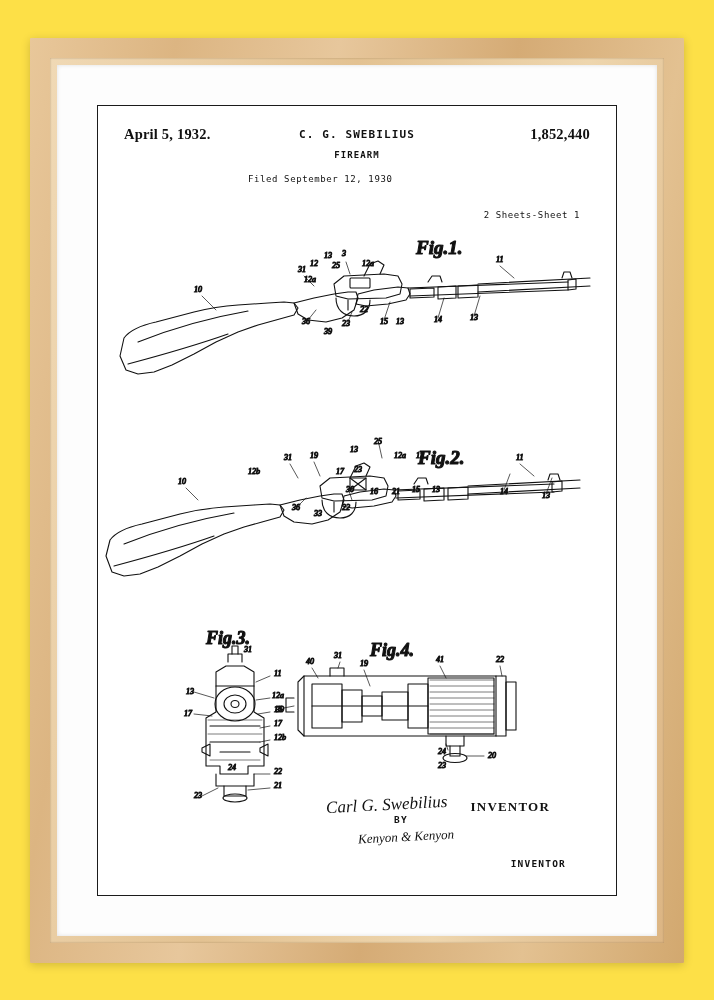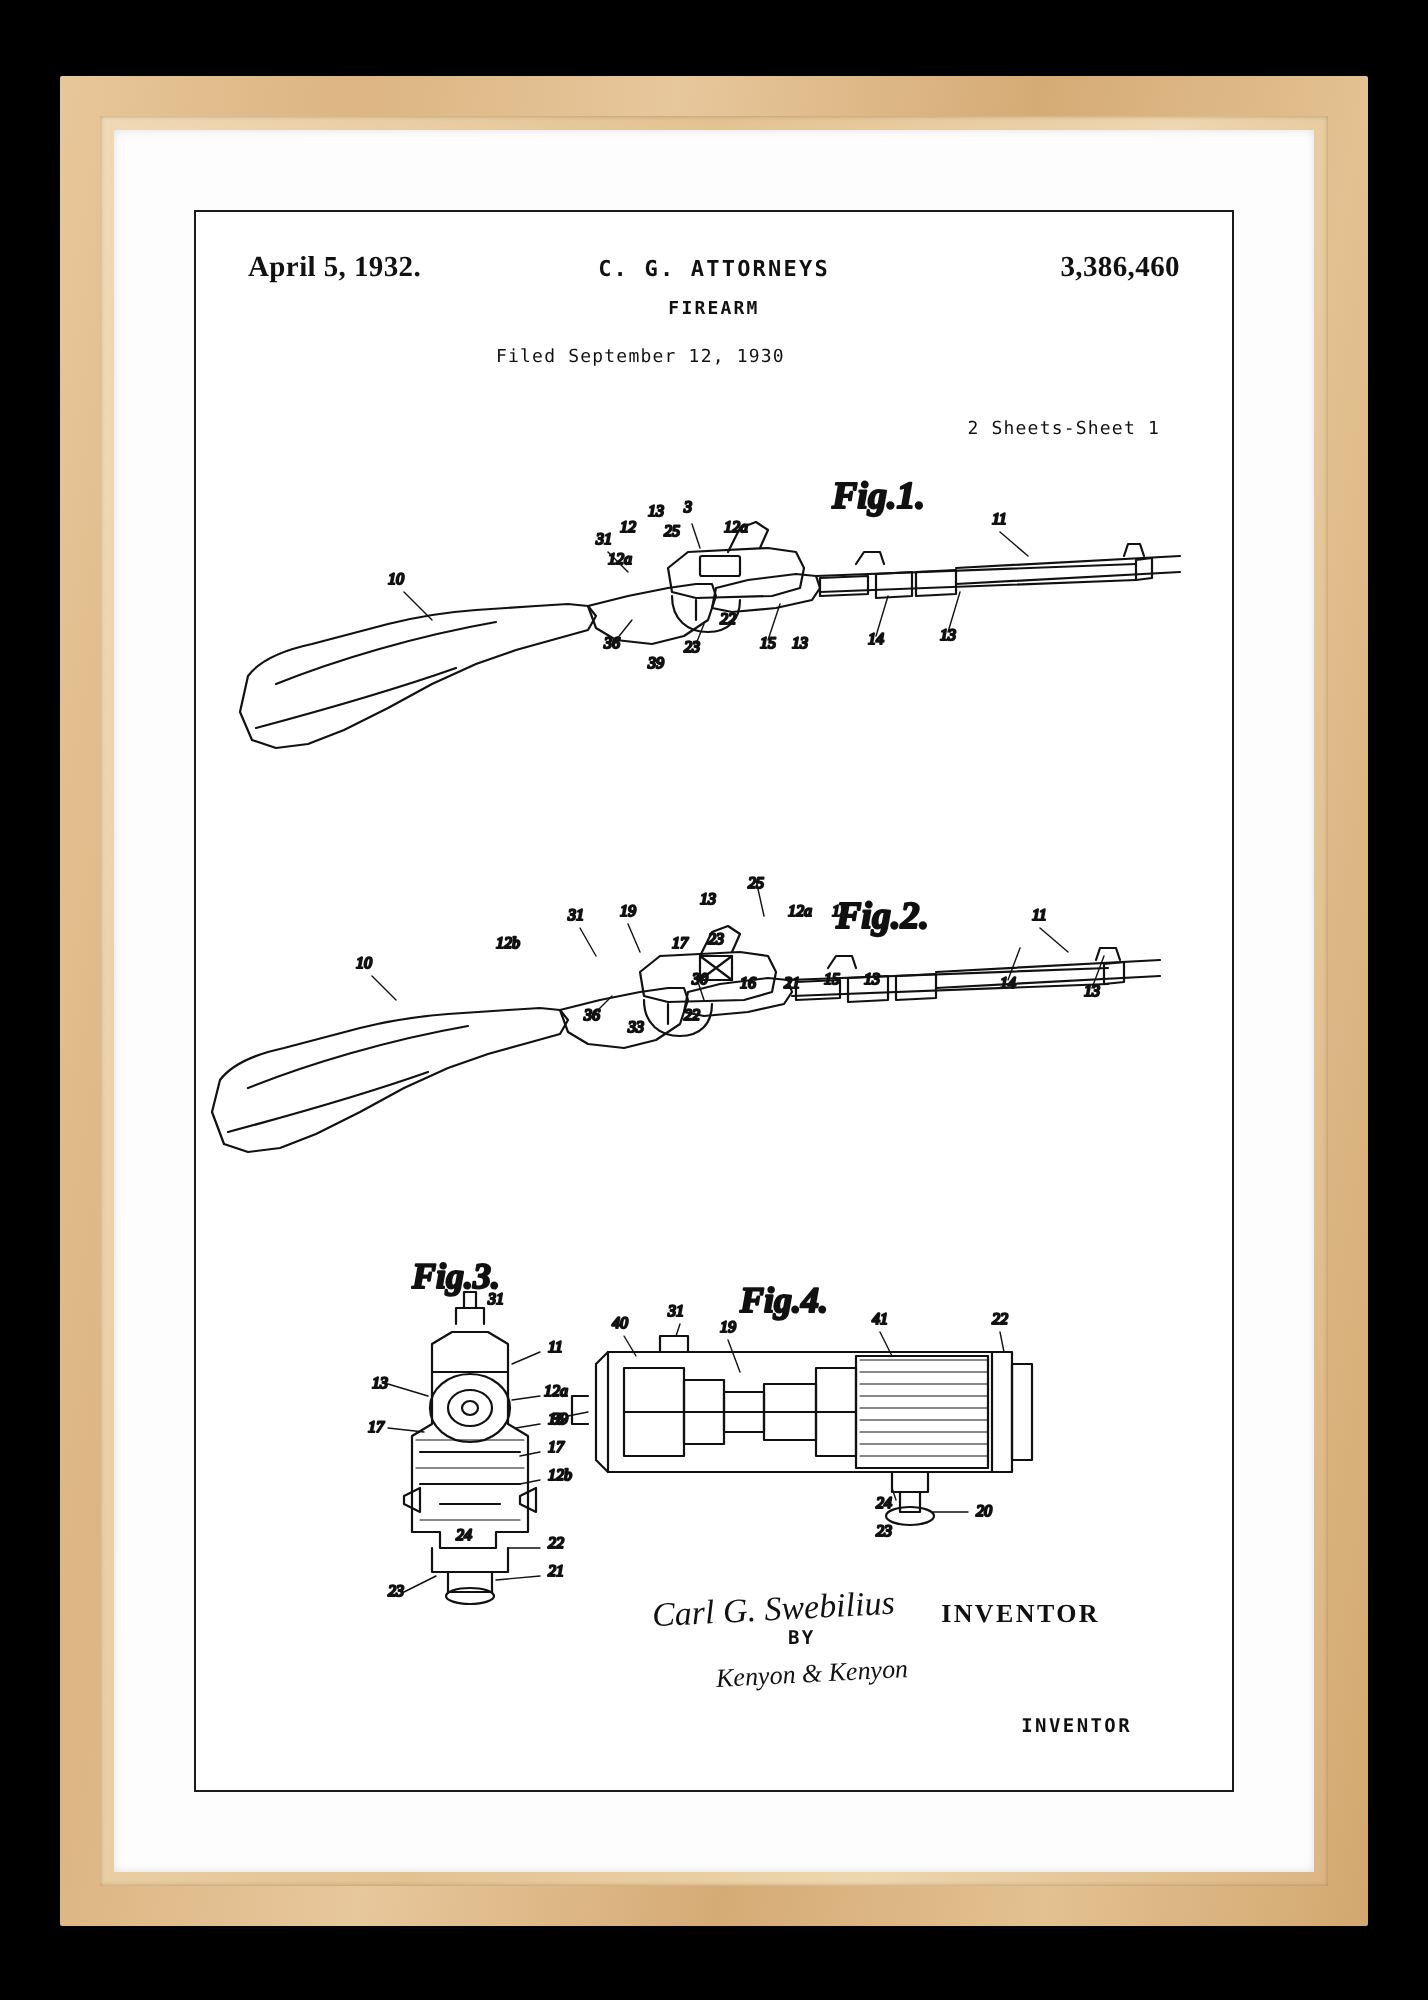--- a/index.html
+++ b/index.html
@@ -12,21 +12,21 @@
     height: 1000px;
     font-family: "Liberation Sans", sans-serif;
     overflow: hidden;
   }
 
   
   .poster-wrap {
     position: relative;
     width: 714px;
     height: 1000px;
-    background: #000000;
+    background: #fde047;
   }
   .frame-outer {
     position: absolute;
     left: 30px;
     top: 38px;
     width: 654px;
     height: 925px;
     background: linear-gradient(100deg, #e8c79a 0%, #dcb582 18%, #e7c79c 38%, #d5ab75 60%, #e3c191 80%, #d2a86f 100%);
     box-shadow: 0 2px 10px rgba(0,0,0,.18);
     border-radius: 1px;
@@ -203,22 +203,22 @@
 <body>
 
 <div class="poster-wrap">
   <div class="frame-outer">
     <div class="frame-bevel"></div>
     <div class="mat">
       <div class="sheet">
 
         <div class="hdr">
           <div class="hdr-date">April 5, 1932.</div>
-          <div class="hdr-num">3,386,460</div>
-          <div class="hdr-name">C. G. ATTORNEYS</div>
+          <div class="hdr-num">1,852,440</div>
+          <div class="hdr-name">C. G. SWEBILIUS</div>
           <div class="hdr-title">FIREARM</div>
           <div class="hdr-filed">Filed September 12, 1930</div>
           <div class="hdr-sheets">2 Sheets-Sheet  1</div>
         </div>
 
         <div class="drawing">
           <svg width="494" height="800" viewBox="0 0 494 800" xmlns="http://www.w3.org/2000/svg">
             <g fill="none" stroke="#111" stroke-width="1.1" stroke-linejoin="round" stroke-linecap="round">
 
               <g>

